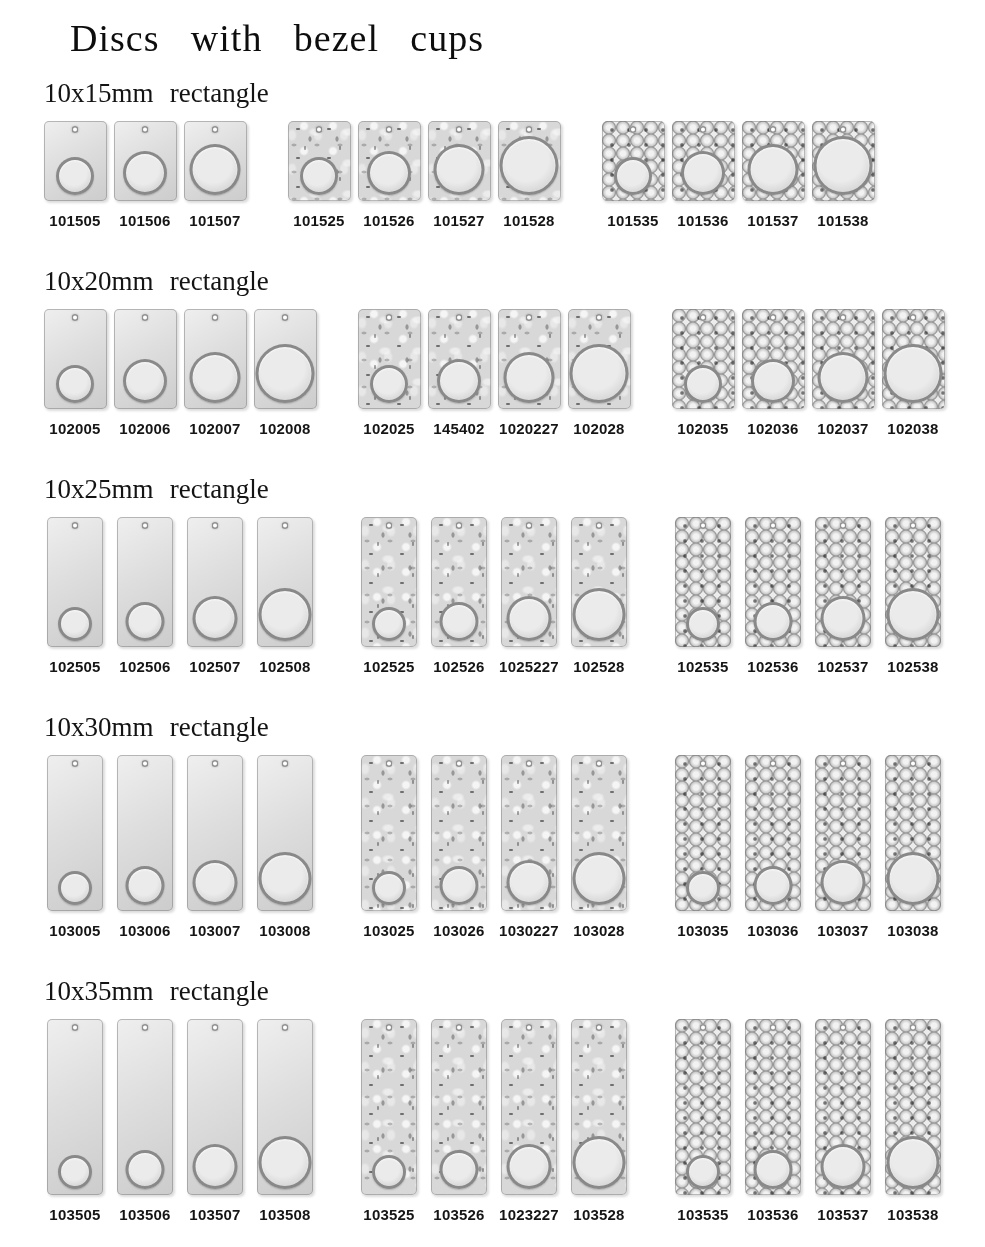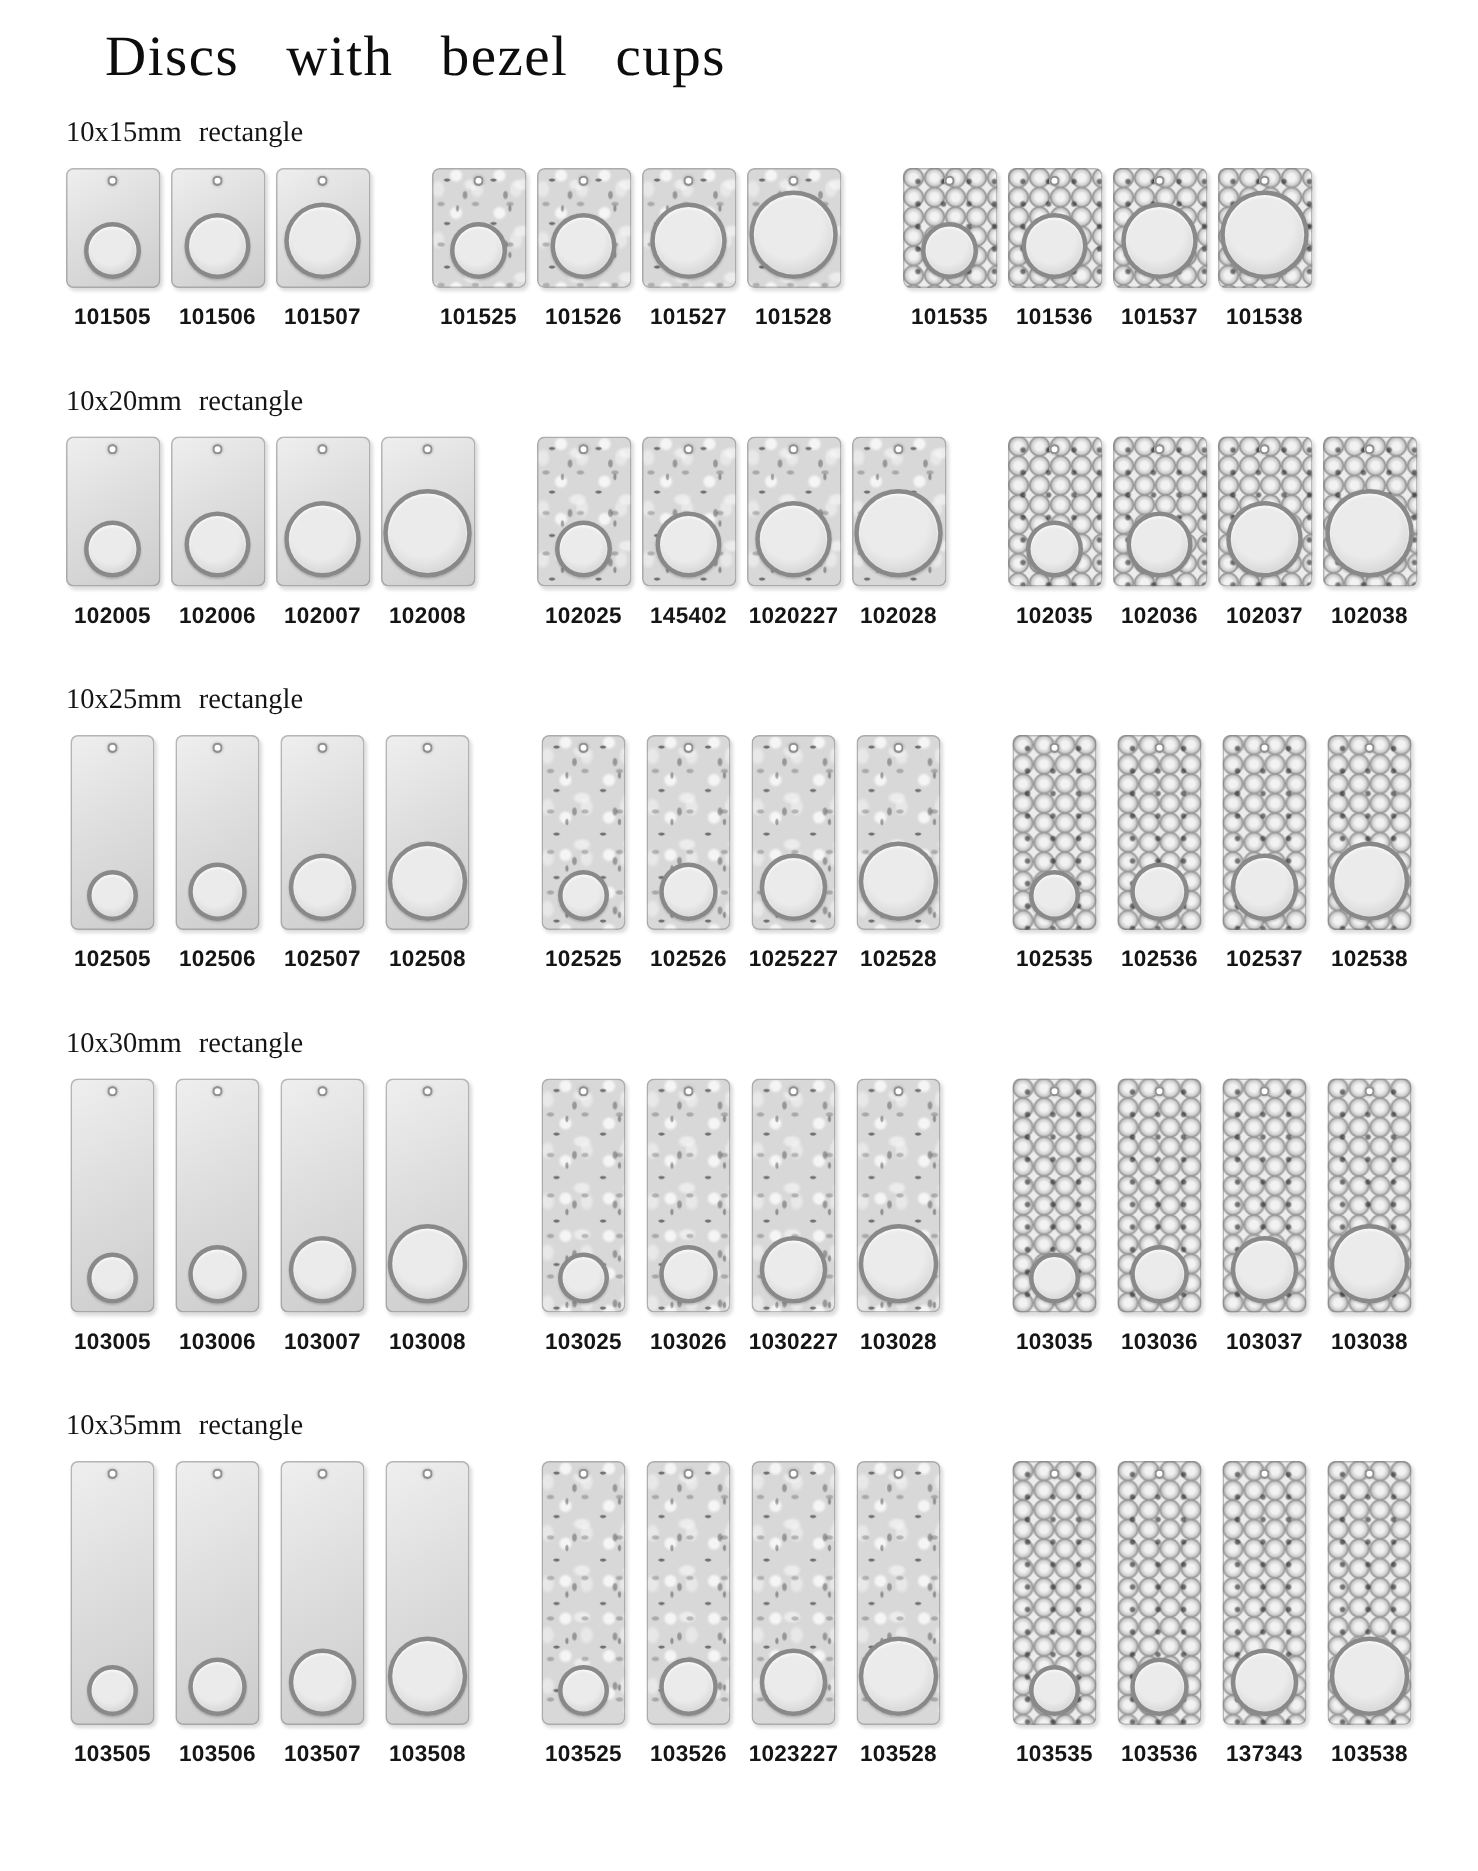--- a/index.html
+++ b/index.html
@@ -21,21 +21,21 @@
     letter-spacing:1px;
     word-spacing:0.55em;
     color:#0d0d0d;
   }
   .catalog-section{margin-top:37px;}
   .catalog-section:first-of-type{margin-top:18px;}
   .section-header{
     margin:0 0 12px 4px;
     font-family:"Liberation Serif", "DejaVu Serif", serif;
     font-weight:400;
-    font-size:19px;
+    font-size:27px;
     word-spacing:0.35em;
     color:#141414;
   }
   .groups-row{
     display:flex;
     gap:34px;
     align-items:flex-end;
   }
   .group{
     display:flex;
@@ -561,21 +561,21 @@
                 <span class="hole"></span>
                 <span class="cup" style="width: 39px; height: 39px;"></span>
               </div>
               <div class="sku">103536</div>
             </div>
             <div class="item">
               <div class="tag-body" style="width: 56px; height: 176px;">
                 <span class="hole"></span>
                 <span class="cup" style="width: 45px; height: 45px;"></span>
               </div>
-              <div class="sku">137343</div>
+              <div class="sku">103537</div>
             </div>
             <div class="item">
               <div class="tag-body" style="width: 56px; height: 176px;">
                 <span class="hole"></span>
                 <span class="cup" style="width: 53px; height: 53px;"></span>
               </div>
               <div class="sku">103538</div>
             </div>
           </div>
         </div>

